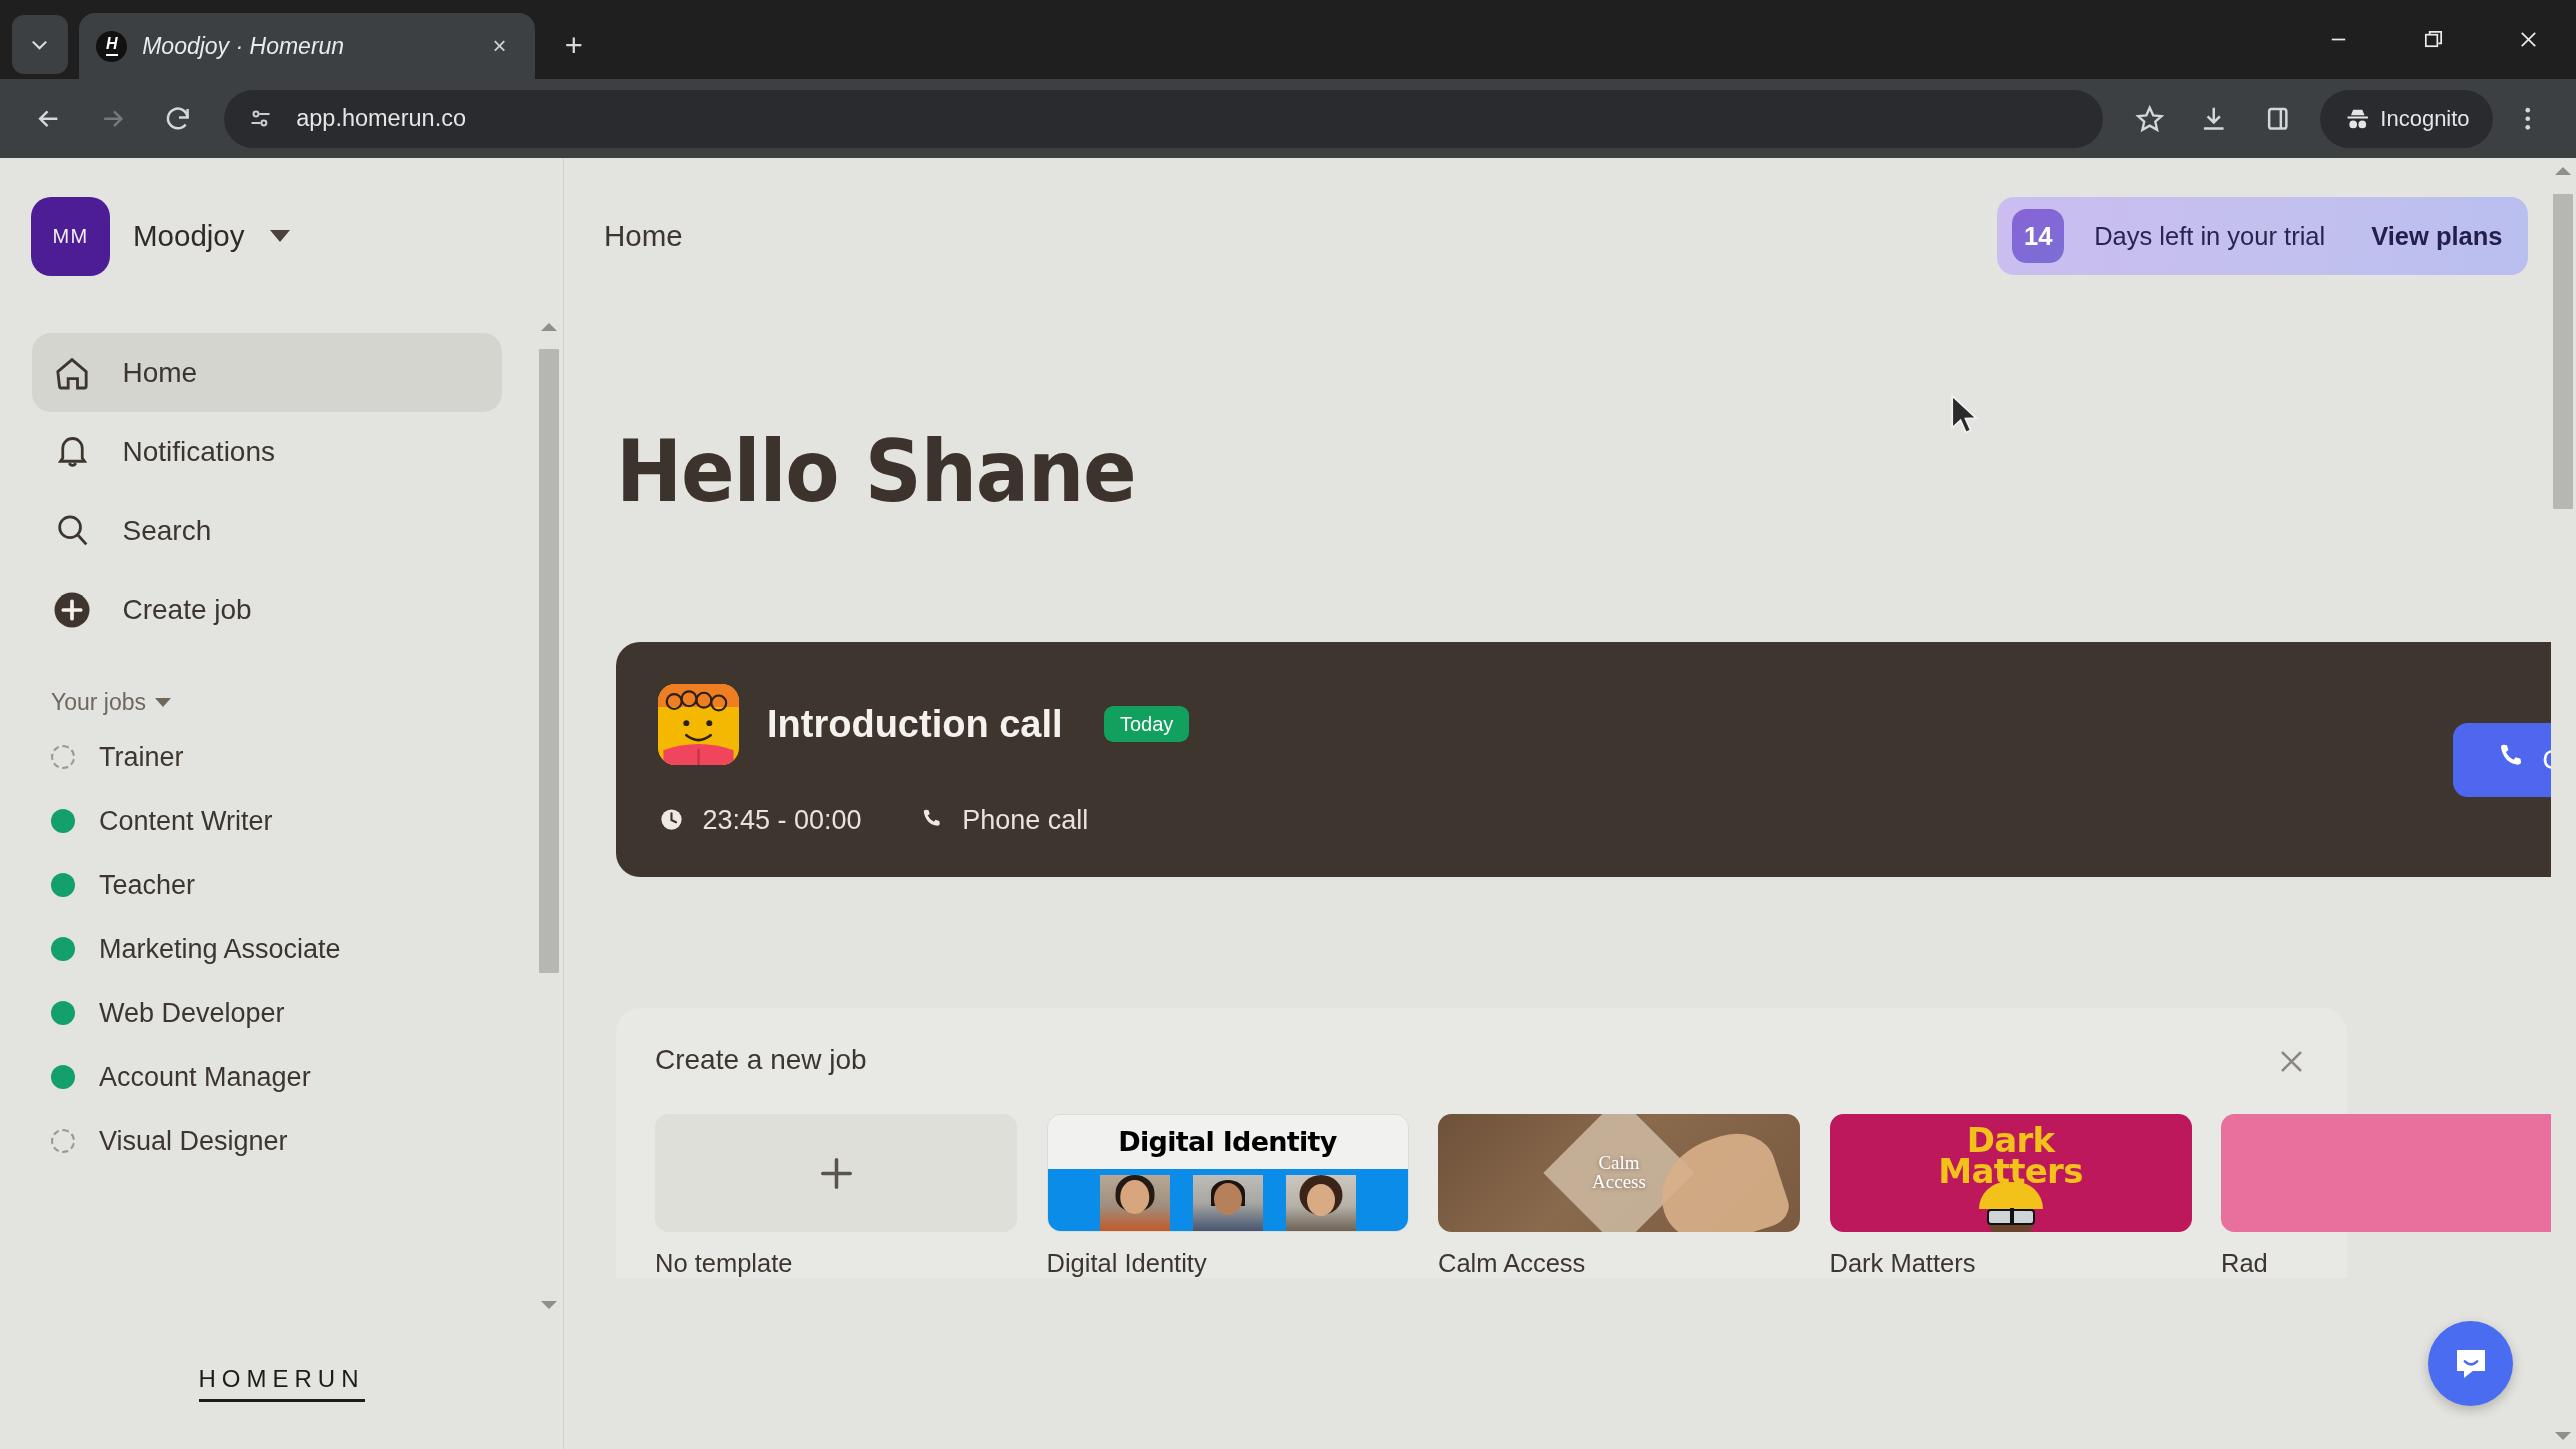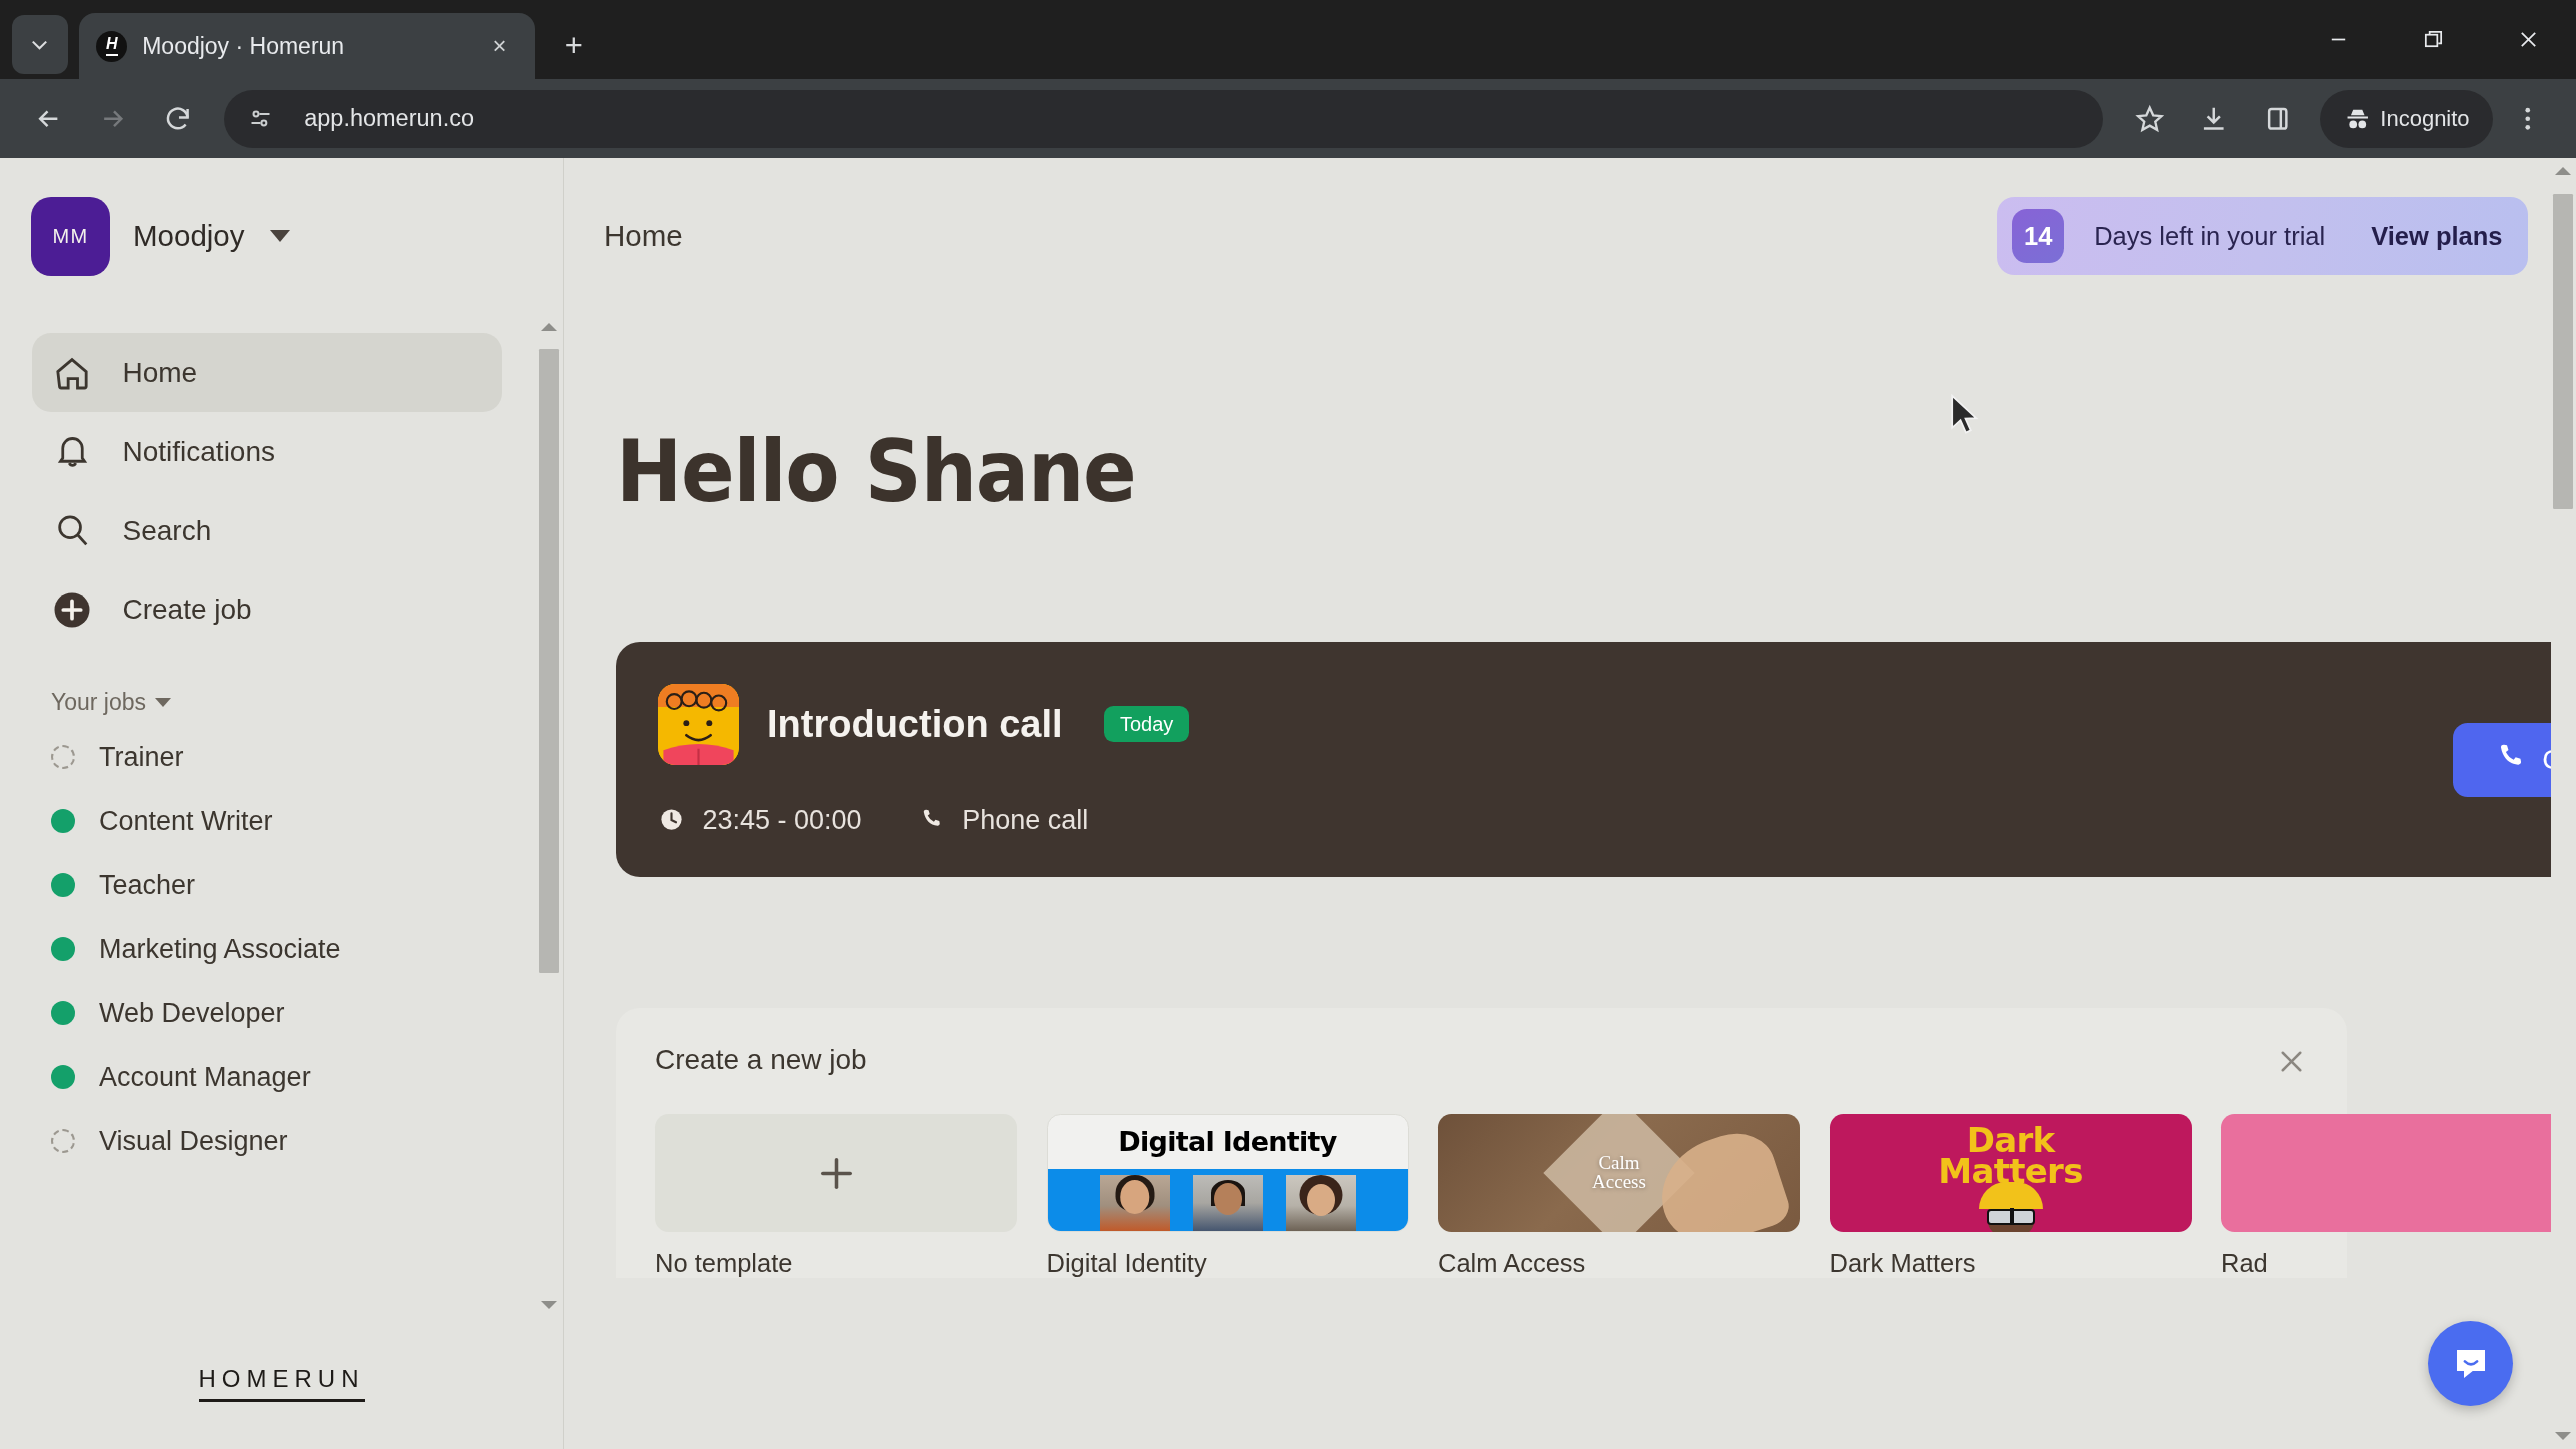--- a/index.html
+++ b/index.html
@@ -35,21 +35,21 @@
   .tab-favicon {
     width: 31px; height: 31px; border-radius: 50%;
     background: #111; color: #fff;
     display: flex; align-items: center; justify-content: center;
     font-size: 16px; font-weight: bold; font-style: italic;
     flex: 0 0 auto;
   }
   .tab-favicon span { border-bottom: 2px solid #fff; line-height: 1; padding-bottom: 1.3px; }
   .tab-title {
     color: #e8eaed; font-size: 23px; white-space: nowrap;
-    overflow: hidden; text-overflow: ellipsis; flex: 1;
+    overflow: hidden; text-overflow: ellipsis; flex: 1; font-style: italic;
   }
   .tab-close {
     width: 36px; height: 36px; flex: 0 0 auto;
     display: flex; align-items: center; justify-content: center;
     color: #cfd2d4; font-size: 24px; font-weight: 300;
   }
   .newtab-btn {
     width: 48px; height: 48px; margin-left: 14.8px; margin-bottom: 9.4px;
     display: flex; align-items: center; justify-content: center;
     color: #d8dadc; font-size: 31px; font-weight: 300;
@@ -69,21 +69,21 @@
     display: flex; align-items: center; padding: 0 19px; gap: 5.4px;
   }
   .tb-icon {
     width: 59px; height: 59px; border-radius: 50%;
     display: flex; align-items: center; justify-content: center;
     color: #d5d8da; flex: 0 0 auto;
   }
   .tb-icon.disabled { color: #76797c; }
   .omnibox {
     flex: 1; height: 58px; background: #2a2b2e; border-radius: 29.5px;
-    display: flex; align-items: center; padding: 0 23px; gap: 30px;
+    display: flex; align-items: center; padding: 0 23px; gap: 22px;
     margin: 0 12px;
   }
   .omnibox-url { color: #e3e5e7; font-size: 23.5px; }
   .incognito-pill {
     height: 58px; border-radius: 29.5px; background: #2a2b2e;
     display: flex; align-items: center; gap: 8px; padding: 0 23px;
     color: #e3e5e7; font-size: 22px; margin-left: 6.7px; flex: 0 0 auto;
   }
 
   

